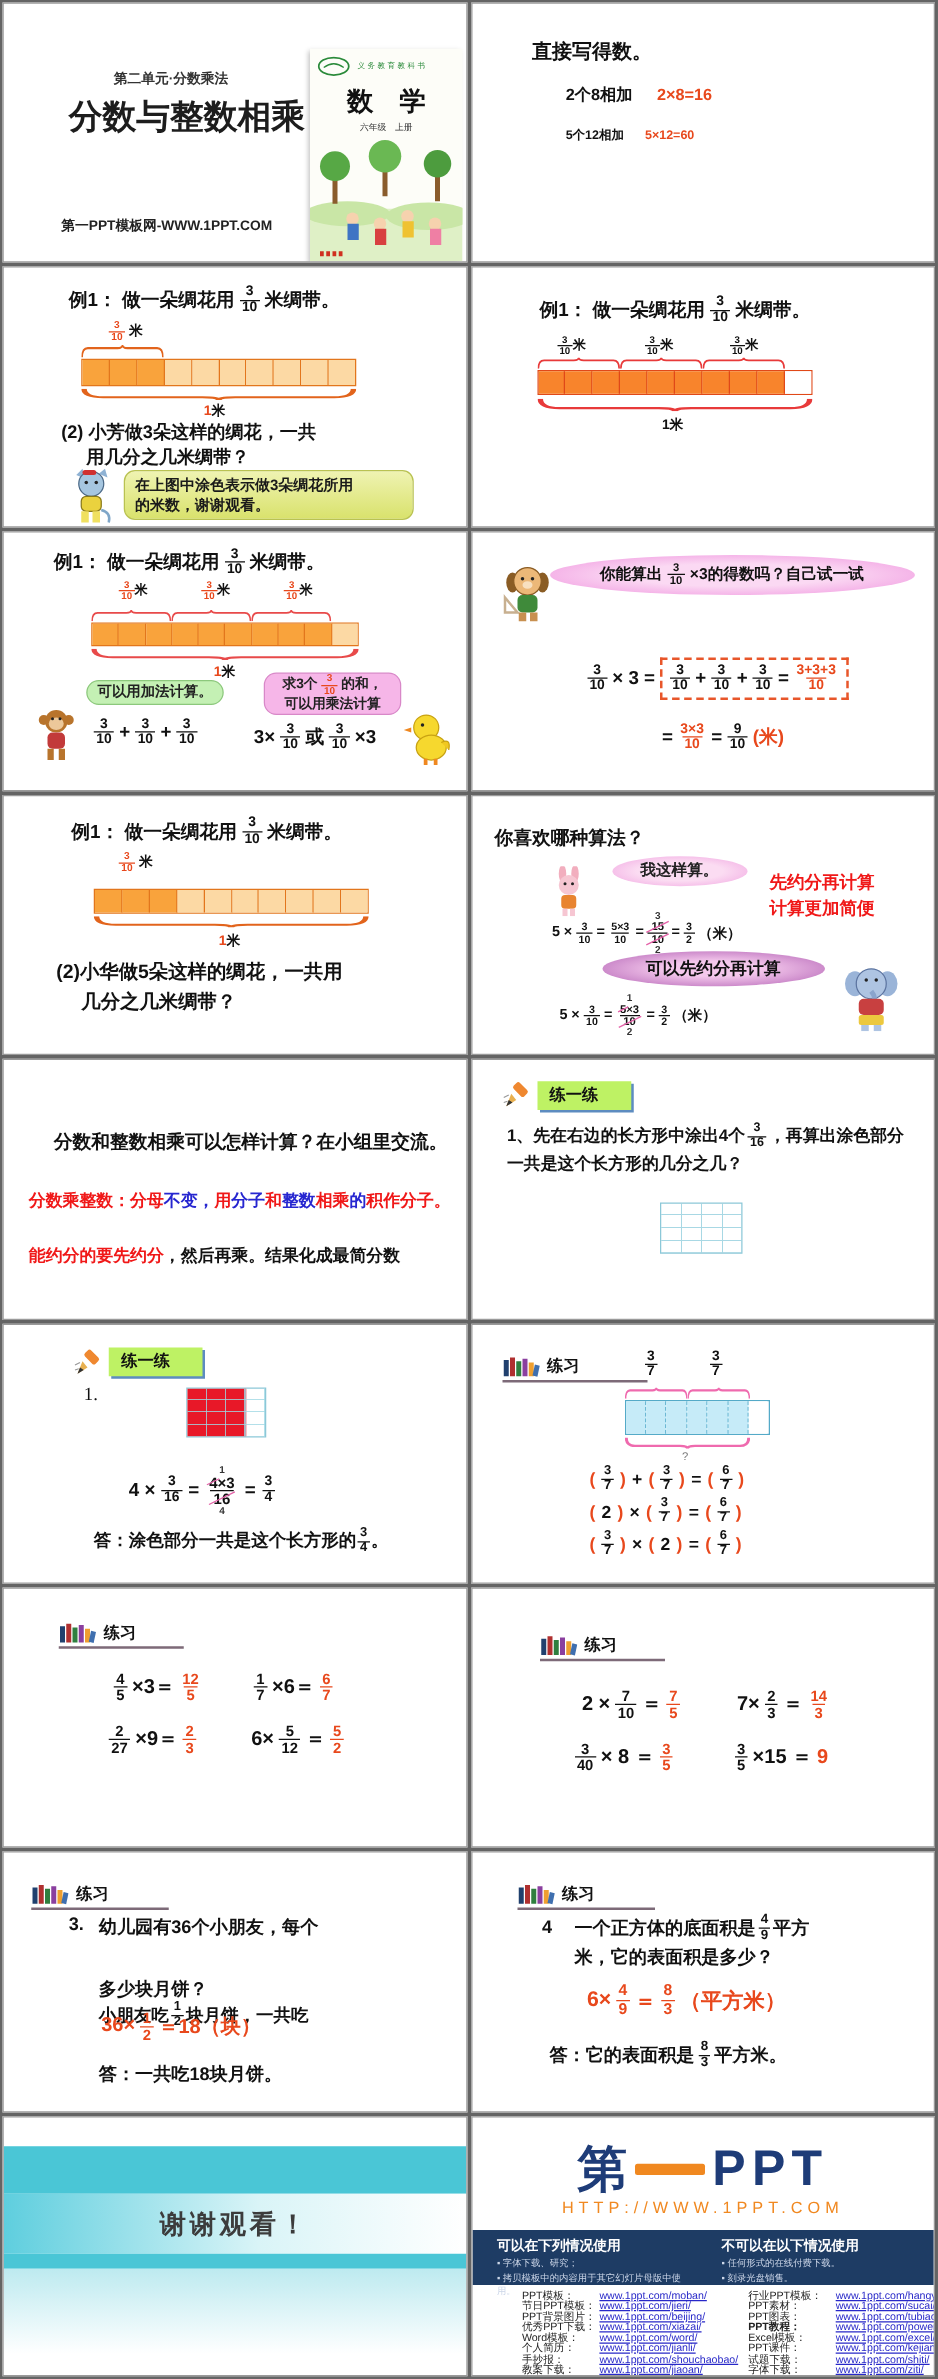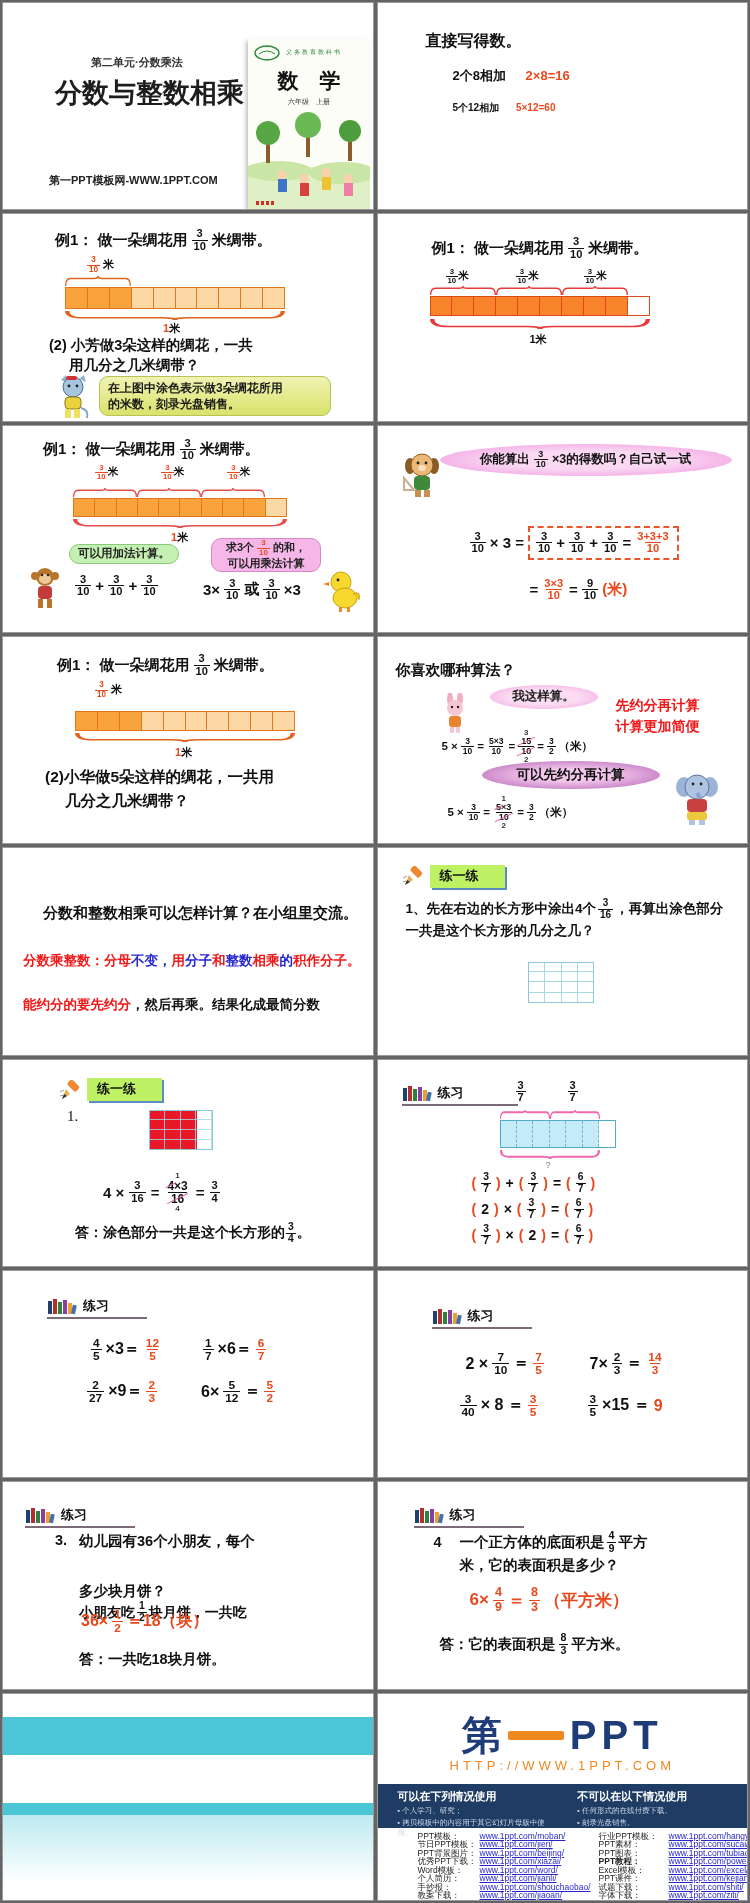--- a/index.html
+++ b/index.html
@@ -187,21 +187,21 @@
   </svg>
   <div class="abs b" style="left:160px;top:107px;font-size:11px;color:#111;">
     <span class="red">1</span><span>米</span>
   </div>
   <div class="abs b" style="left:46px;top:122px;font-size:14.5px;color:#111;">(2) 小芳做3朵这样的绸花，一共</div>
   <div class="abs b" style="left:66px;top:142px;font-size:14.5px;color:#111;">用几分之几米绸带？</div>
   <div class="abs b" style="left:96px;top:162px;width:232px;height:40px;border-radius:9px;
        background:linear-gradient(180deg,#eff3b2,#d9e26c);border:1px solid #b9c252;
        font-size:12px;color:#1a1a1a;padding:4px 8px;line-height:1.3;">
     <span>在上图中涂色表示做3朵绸花所用</span><br>
-    <span>的米数，刻录光盘销售。</span>
+    <span>的米数，谢谢观看。</span>
   </div>
   <svg class="abs" style="left:50px;top:160px;" width="38" height="46" viewBox="0 0 38 46">
     <polygon points="8,6 13,1 15,9" fill="#8fb2d4"></polygon>
           <polygon points="26,5 31,1 33,8" fill="#8fb2d4"></polygon>
     <circle cx="20" cy="13" r="10" fill="#a6c6e0" stroke="#4c6a88" stroke-width="1"></circle>
     <rect x="13" y="2" width="11" height="4" fill="#d03030" rx="2"></rect>
     <circle cx="16" cy="12" r="1.4" fill="#222"></circle>
           <circle cx="24" cy="12" r="1.4" fill="#222"></circle>
     <rect x="12" y="23" width="16" height="12" rx="4" fill="#ead23e" stroke="#8a7a1a" stroke-width="1"></rect>
     <rect x="12" y="35" width="6" height="9" fill="#f0e060"></rect>
@@ -939,35 +939,38 @@
     <span class="fr">
             <span class="n">8</span>
             <span class="d">3</span>
           </span>
     <span>平方米。</span>
   </div>
 </div>
 
 <div class="sld">
   <div class="t-band doodles"></div>
+  <div class="t-mid">
+    <span class="b" style="font-size:21px;color:#3c3c3c;letter-spacing:3px;">谢谢观看！</span>
+  </div>
   <div class="t-band2 doodles"></div>
   <div class="t-fade"></div>
 </div>
 
 <div class="sld ft">
   <div class="ft-logo">
     <span>第</span>
     <span class="ft-dash"></span>
     <span style="letter-spacing:5px;">PPT</span>
   </div>
   <div class="ft-url">HTTP://WWW.1PPT.COM</div>
   <div class="ft-band">
     <div class="ft-col">
       <h4>可以在下列情况使用</h4>
-      <div>▪ <span>个人学习、研究；</span></div>
+      <div>▪ <span>字体下载、研究；</span></div>
       <div>▪ <span>拷贝模板中的内容用于其它幻灯片母版中使用。</span></div>
     </div>
     <div class="ft-col">
       <h4>不可以在以下情况使用</h4>
       <div>▪ <span>任何形式的在线付费下载。</span></div>
       <div>▪ <span>刻录光盘销售。</span></div>
     </div>
   </div>
   <div class="ft-links">
     <div class="ft-lcol">

